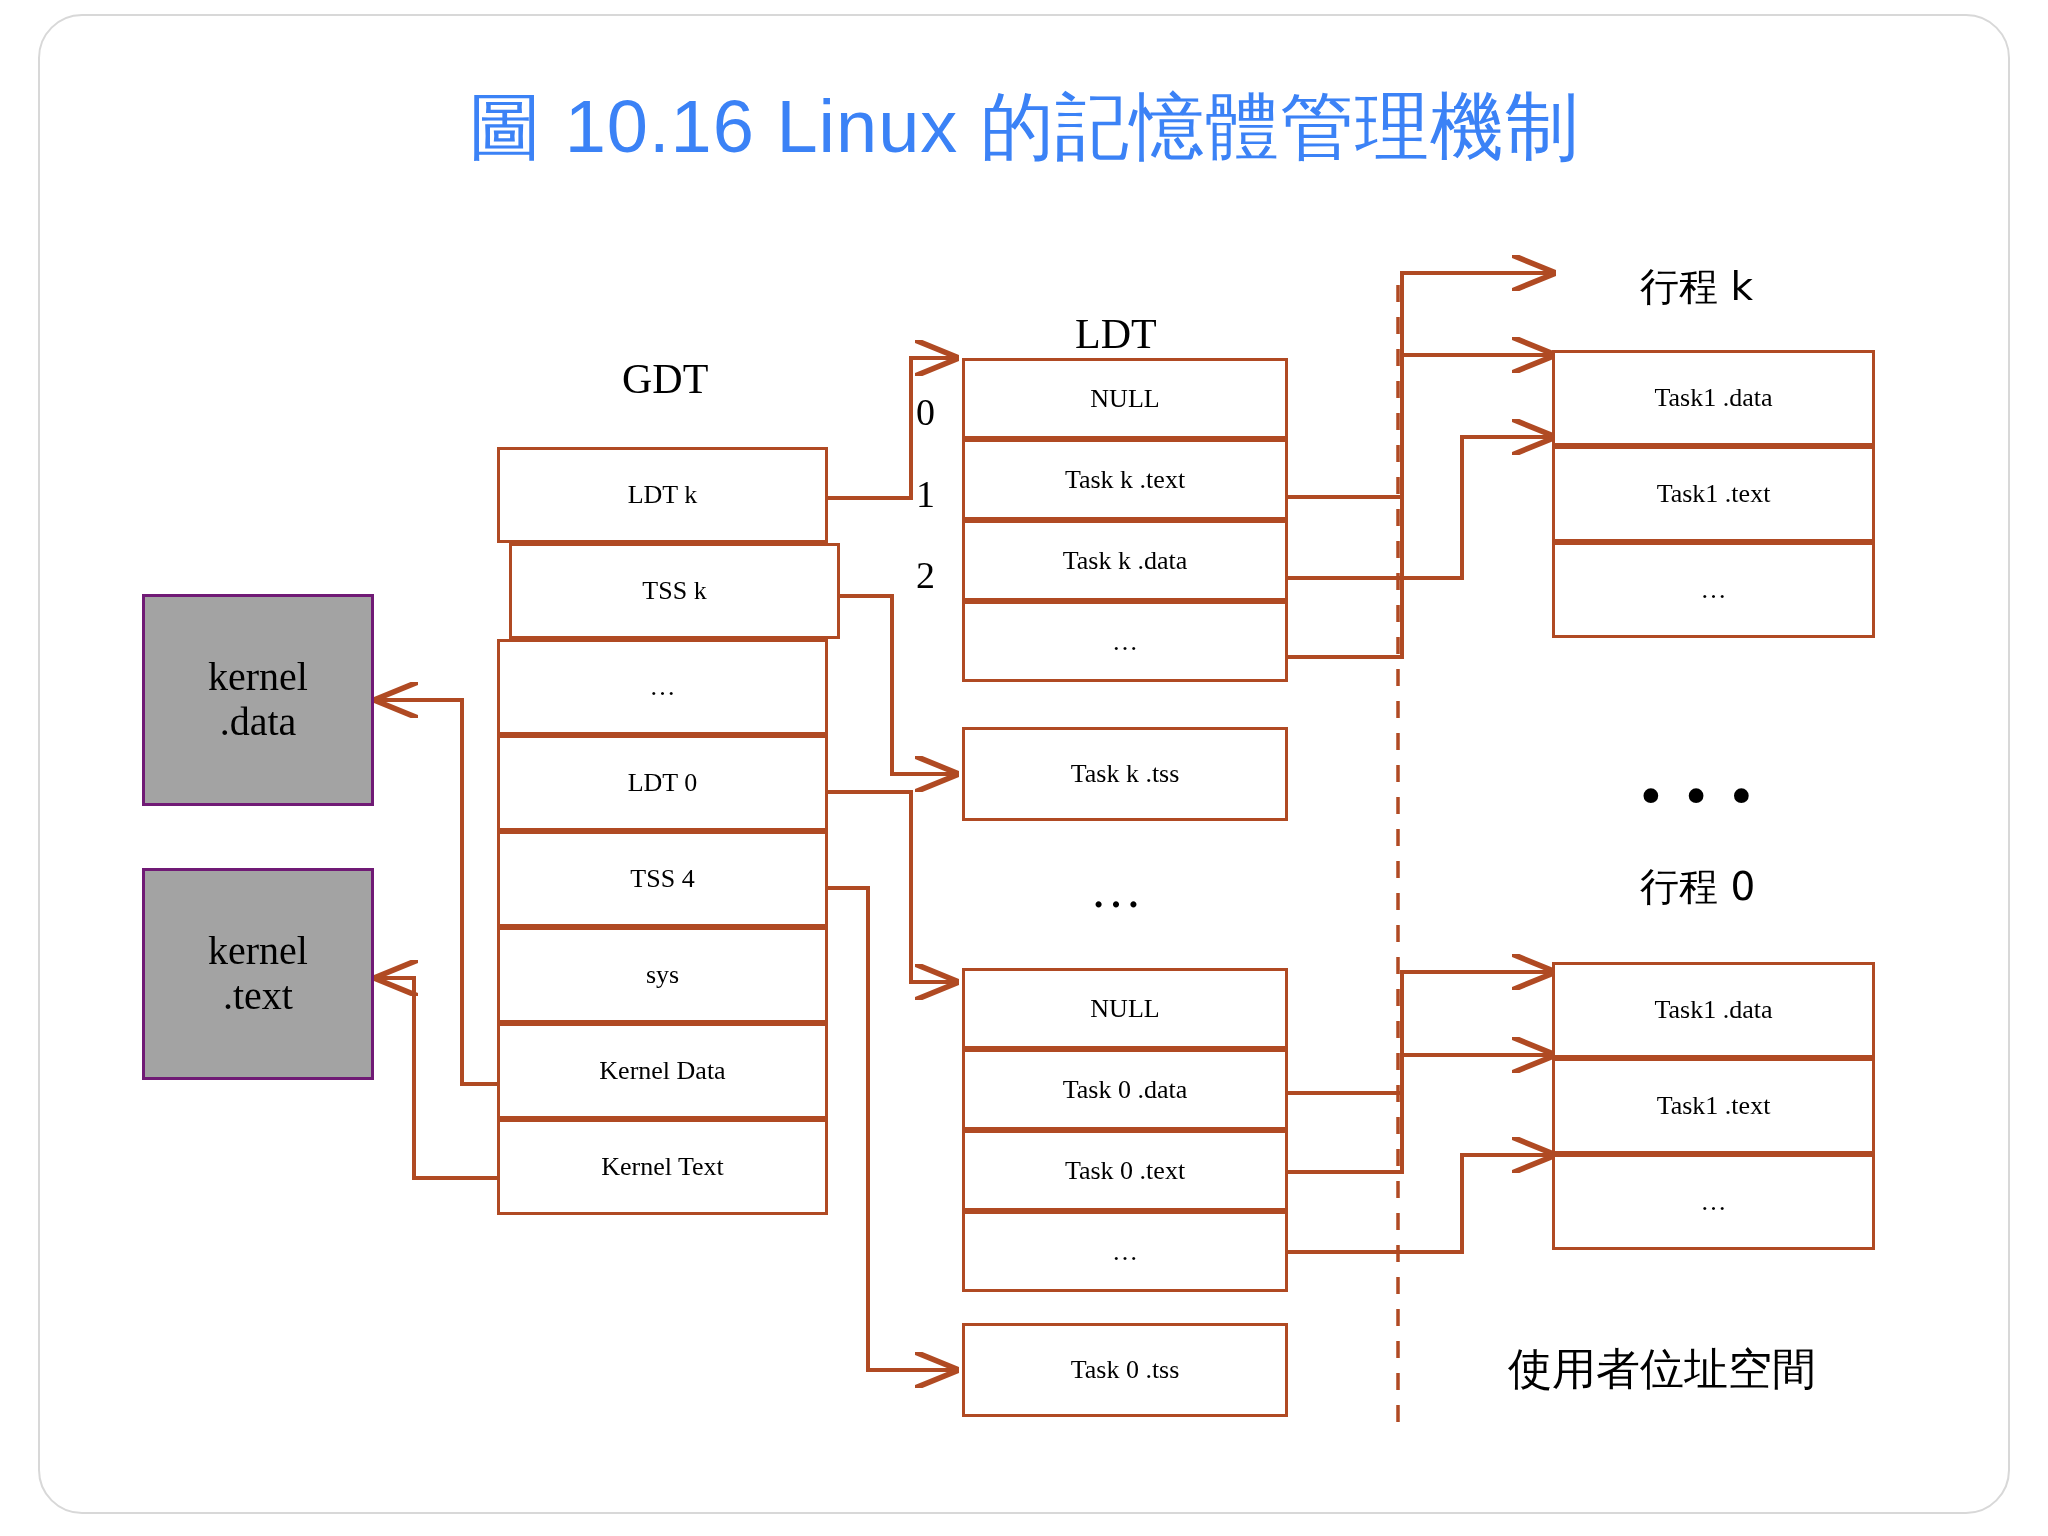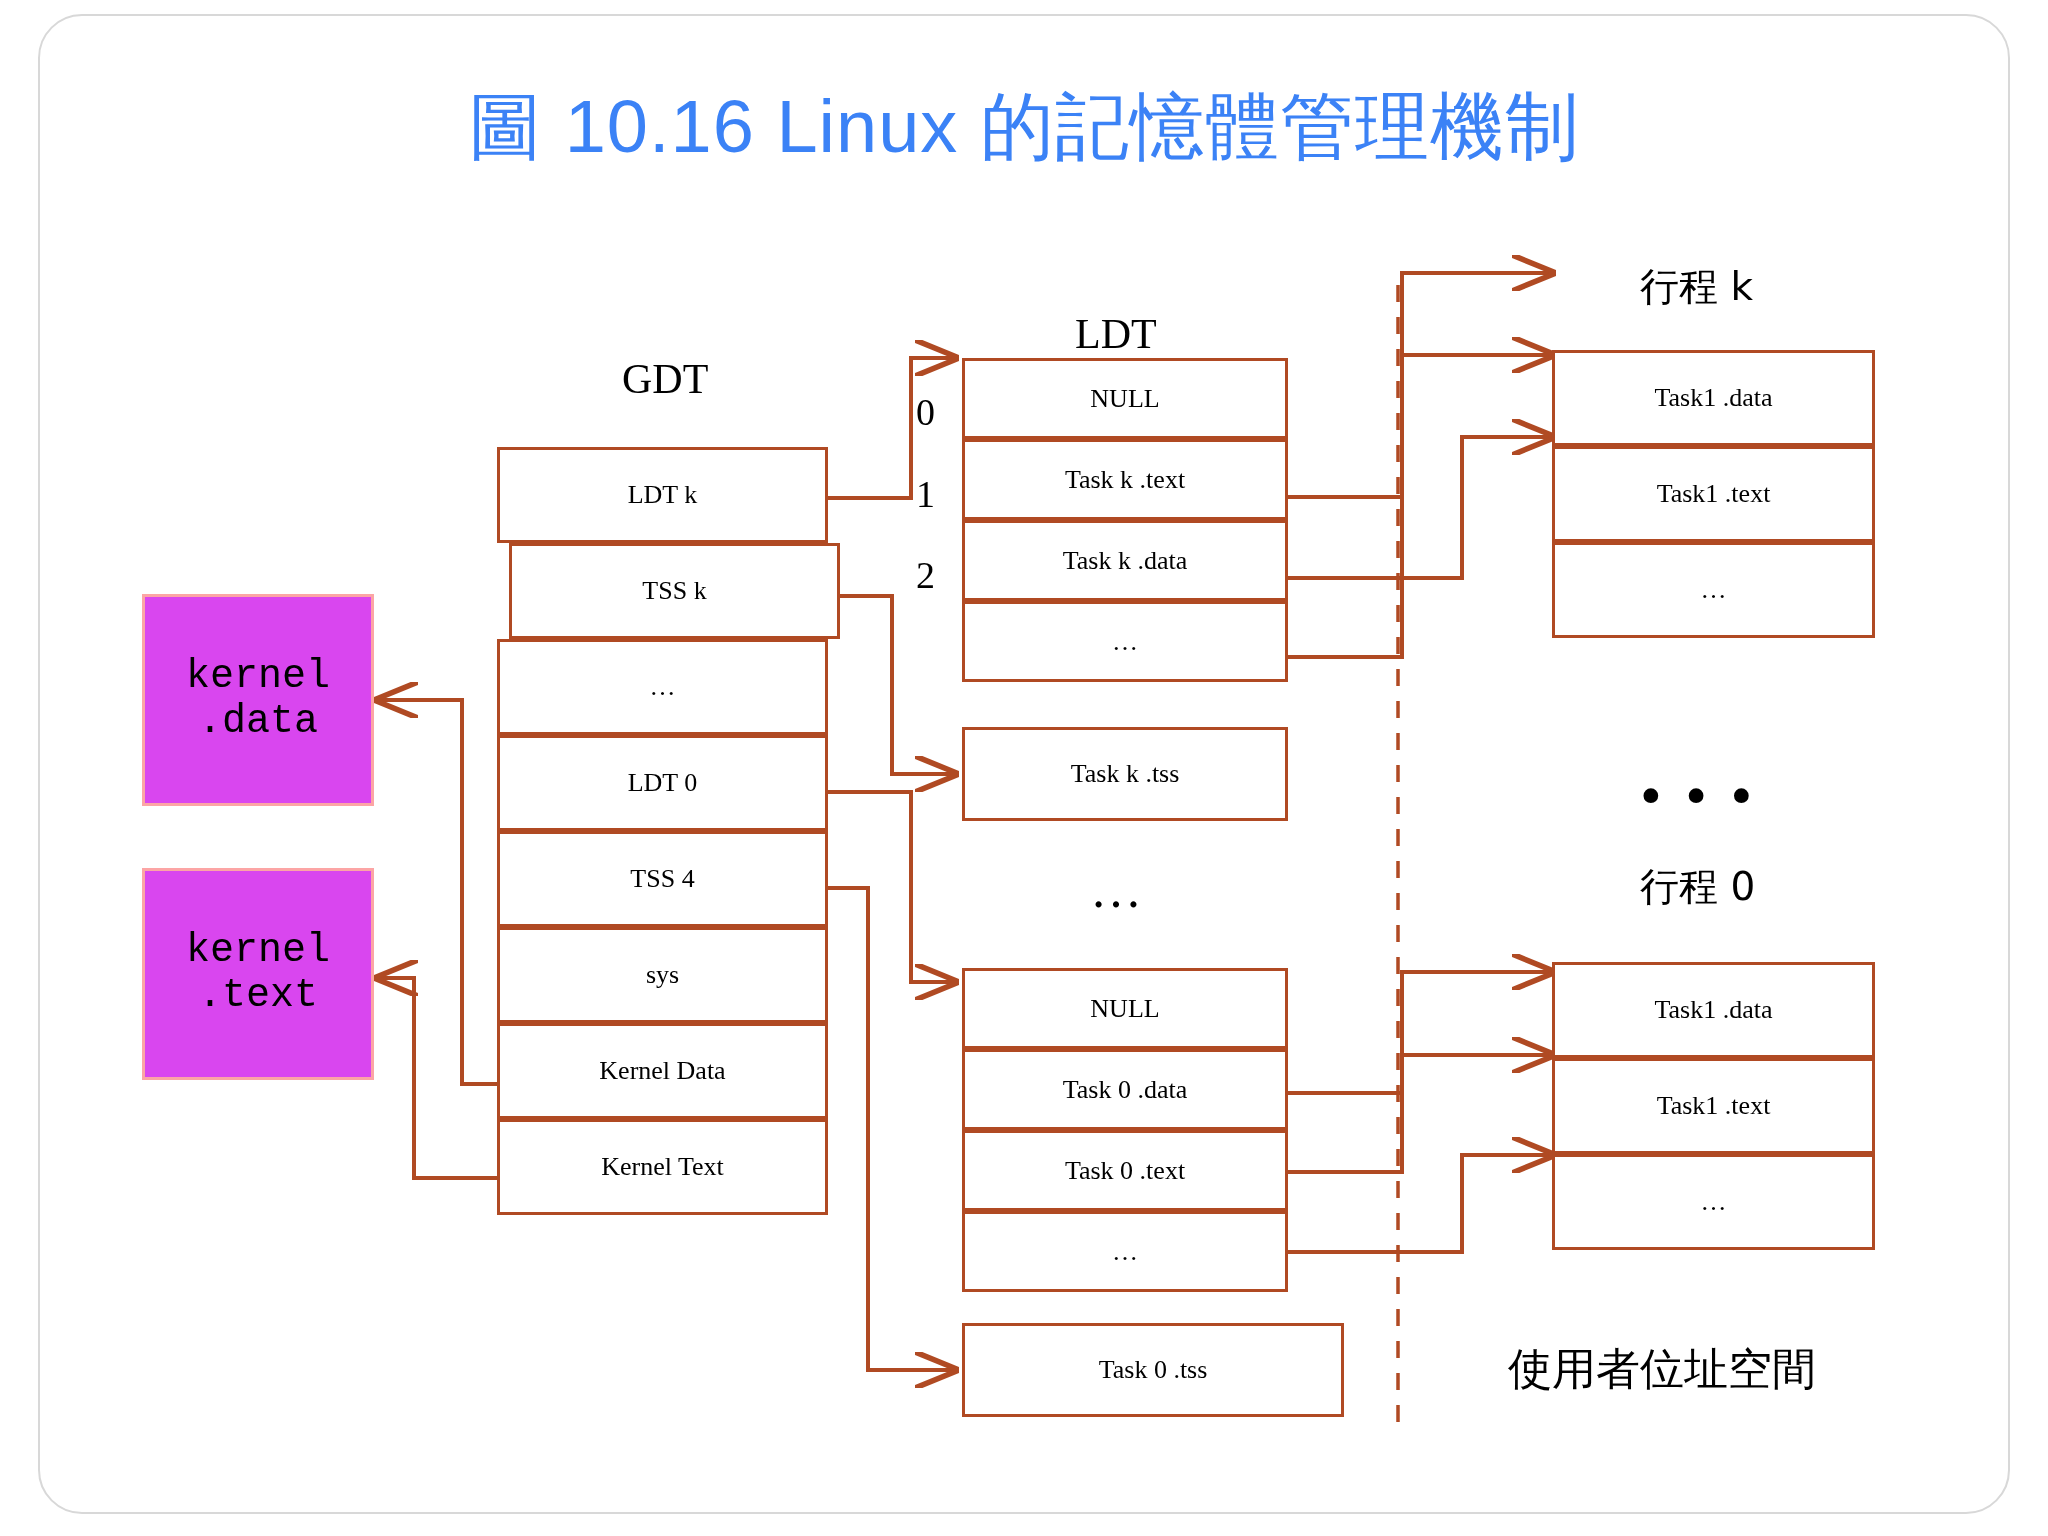--- a/index.html
+++ b/index.html
@@ -38,28 +38,28 @@
     box-sizing:border-box;
     background:#ffffff;
     display:flex;align-items:center;justify-content:center;
     font-size:26px;
     color:#000;
     font-family:"Liberation Serif", serif;
     white-space:nowrap;
   }
   .plain{
     position:absolute;
-    border:3px solid #fca5a5;
+    border:3px solid #701a75;
     box-sizing:border-box;
-    background:#d946ef;
+    background:#a3a3a3;
     display:flex;align-items:center;justify-content:center;
     flex-direction:column;
     font-size:40px;color:#000;
     line-height:1.12;
-    font-family:Liberation Mono, monospace;
+    font-family:Liberation Serif, serif;
   }
   .idx{
     position:absolute;
     font-size:38px;color:#000;
     font-family:"Liberation Serif", serif;
   }
   .hdr{
     position:absolute;
     font-size:42px;color:#000;
     font-family:"Liberation Serif", serif;
@@ -166,21 +166,21 @@
 
   <div class="cell" style="left:962px;top:727px;width:326px;height:94px;text-align:center;">Task k .tss</div>
 
   <div class="dots" style="left:1090px;top:860px;">…</div>
 
   <div class="cell" style="left:962px;top:968px;width:326px;height:81px;">NULL</div>
   <div class="cell" style="left:962px;top:1049px;width:326px;height:81px;">Task 0 .data</div>
   <div class="cell" style="left:962px;top:1130px;width:326px;height:81px;">Task 0 .text</div>
   <div class="cell" style="left:962px;top:1211px;width:326px;height:81px;">…</div>
 
-  <div class="cell" style="left:962px;top:1323px;width:382px;height:94px;">Task 0 .tss</div>
+  <div class="cell" style="left:962px;top:1323px;width:326px;height:94px;">Task 0 .tss</div>
 
   <div class="cjkhdr" style="left:1640px;top:260px;">行程 k</div>
 
   <div class="cell" style="left:1552px;top:350px;width:323px;height:96px;">Task1 .data</div>
   <div class="cell" style="left:1552px;top:446px;width:323px;height:96px;">Task1 .text</div>
   <div class="cell" style="left:1552px;top:542px;width:323px;height:96px;">…</div>
 
   <div class="dots" style="left:1640px;top:760px;font-size:62px;letter-spacing:4px;">• • •</div>
 
   <div class="cjkhdr" style="left:1640px;top:860px;">行程 0</div>

